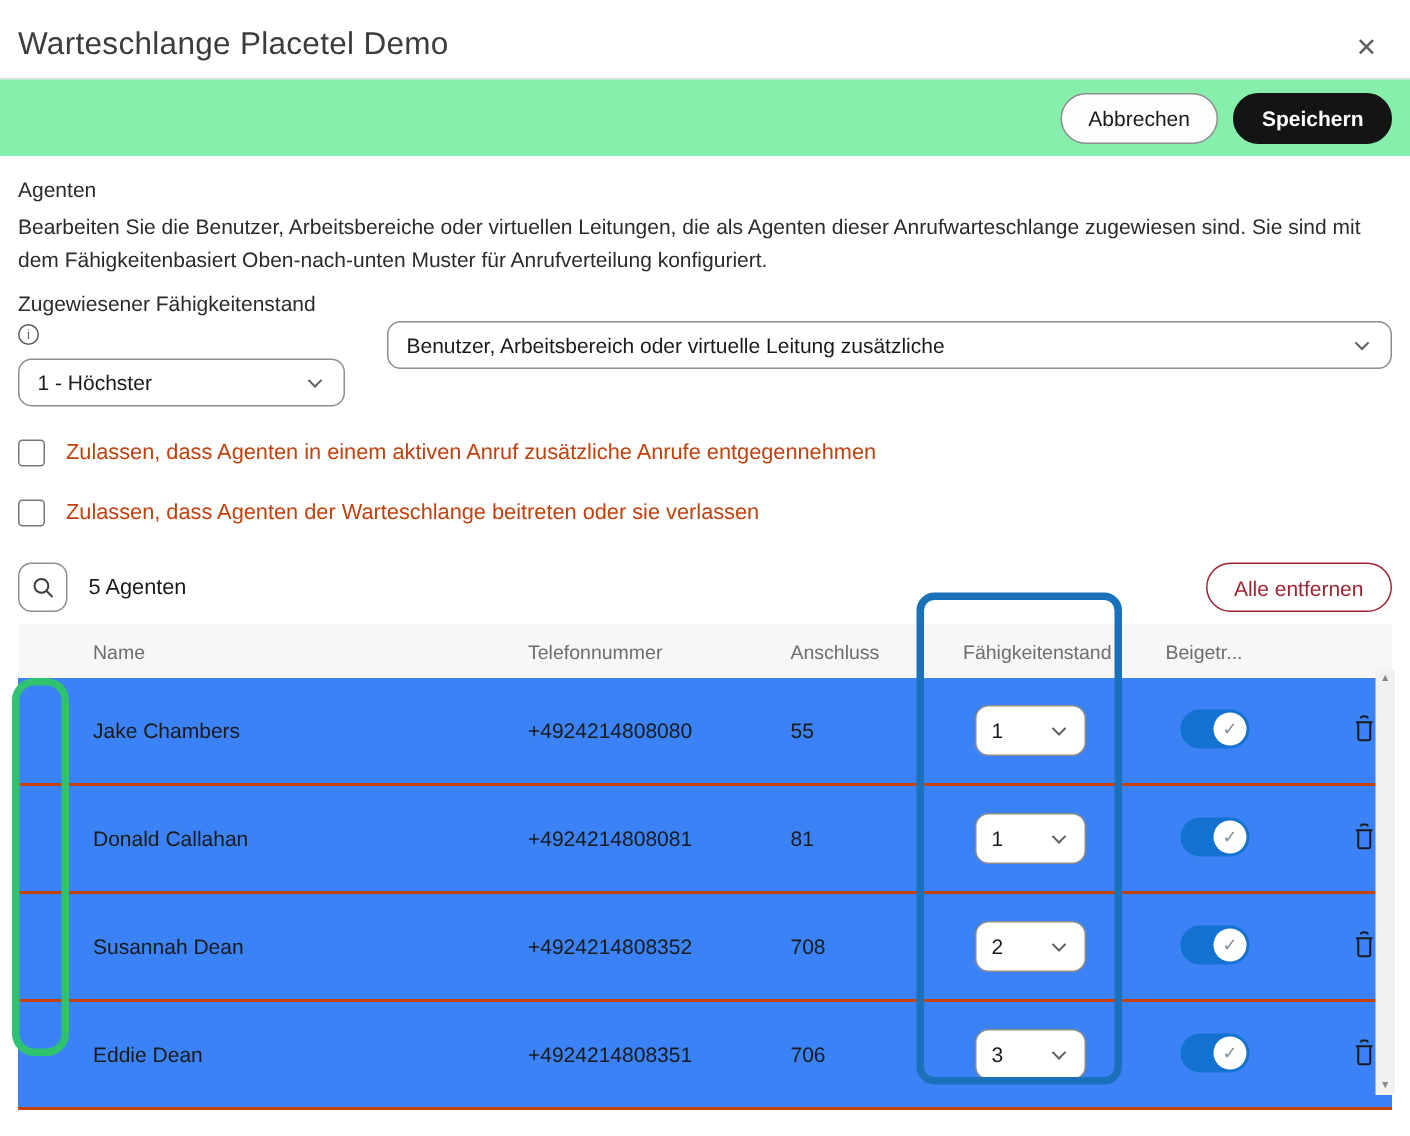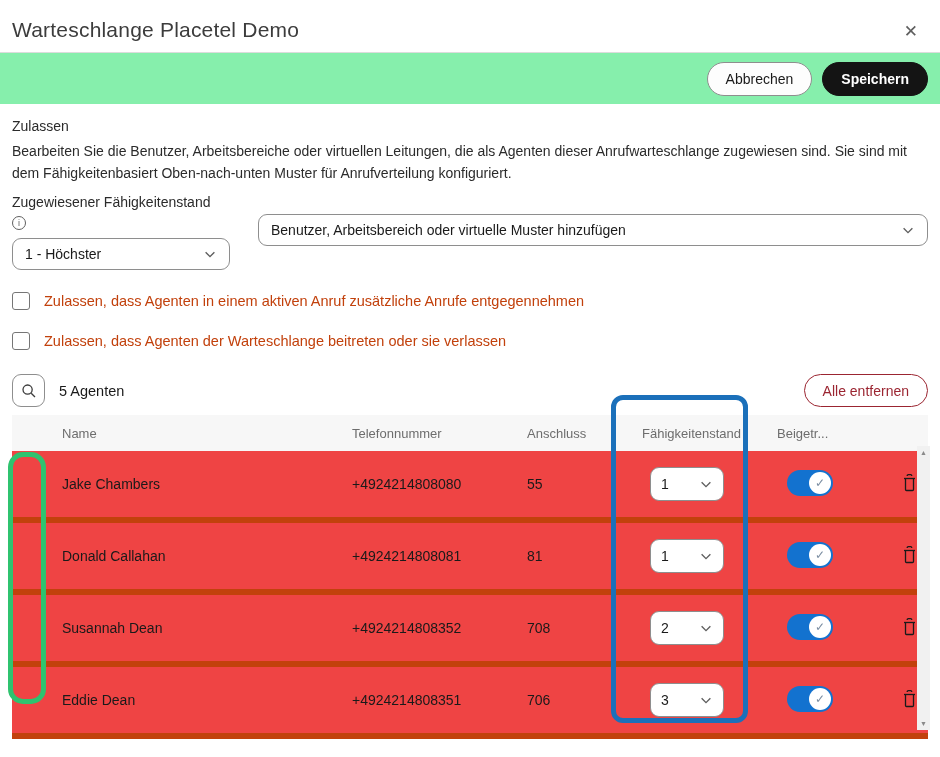--- a/index.html
+++ b/index.html
@@ -39,21 +39,21 @@
   .list-toolbar { display:flex; align-items:center; margin-top:24px; }
   .search-btn { width:33px; height:33px; border:1px solid #8e8e8e; border-radius:9px; background:#fff; display:flex; align-items:center; justify-content:center; cursor:pointer; }
   .agent-count { font-size:14.5px; margin-left:14px; }
   .spacer { flex:1; }
   .btn-remove-all { background:#fff; border:1px solid #9b2531; color:#9b2531; height:33px; }
 
   
   .agent-table { margin-top:8px; position:relative; }
   .t-header { display:grid; grid-template-columns:50px 290px 175px 115px 135px 110px 1fr; height:36px; background:#f7f7f7; align-items:center; }
   .t-header .th { font-size:13px; color:#6d6d6d; }
-  .t-row { display:grid; grid-template-columns:50px 290px 175px 115px 135px 110px 1fr; height:72px; align-items:center; border-bottom:6px solid #c2410c; background:#ef4444; }
+  .t-row { display:grid; grid-template-columns:50px 290px 175px 115px 135px 110px 1fr; height:72px; align-items:center; border-bottom:2px solid #c2410c; background:#3b82f6; }
   .t-cell { font-size:14px; color:#1a1a1a; }
   .drag-handle { width:9px; height:22px; margin-left:24px; cursor:grab;
       background-image:radial-gradient(circle, #5a5a5a 1.1px, transparent 1.4px);
       background-size:5px 6px; background-position:0 0; }
   .row-skill-select { width:74px; height:34px; margin-left:8px; padding:0 10px; border-radius:9px; border:1px solid #8e8e8e; }
 
   .toggle { width:46px; height:26px; border-radius:13px; background:#1372cf; position:relative; margin-left:10px; cursor:pointer; border:none; }
   .toggle .knob { position:absolute; right:2px; top:2px; width:22px; height:22px; border-radius:50%; background:#fff; display:flex; align-items:center; justify-content:center; font-size:12px; color:#7d8fa3; }
 
   .trash-btn { background:none; border:none; cursor:pointer; margin-left:14px; }
@@ -77,37 +77,37 @@
     <button class="close-btn">✕</button>
   </div>
 
   <div class="toolbar">
     <button class="btn btn-cancel">Abbrechen</button>
     <button class="btn btn-save">Speichern</button>
   </div>
 
   <div class="content">
 
-    <div class="section-heading">Zulassen</div>
+    <div class="section-heading">Agenten</div>
     <div class="section-desc">Bearbeiten Sie die Benutzer, Arbeitsbereiche oder virtuellen Leitungen, die als Agenten dieser Anrufwarteschlange zugewiesen sind. Sie sind mit dem Fähigkeitenbasiert Oben-nach-unten Muster für Anrufverteilung konfiguriert.</div>
 
     <div class="selects-row">
       <div class="skill-col">
         <div class="field-label">Zugewiesener Fähigkeitenstand</div>
         <span class="info-icon">i</span>
         <div class="select-box skill-select">
           <span>1 - Höchster</span>
           <svg class="chev" viewBox="0 0 16 16" fill="none" stroke="#5f5f5f" stroke-width="1.6">
               <path d="M3 6 L8 11 L13 6"></path>
             </svg>
         </div>
       </div>
       <div class="add-col">
         <div class="select-box">
-          <span>Benutzer, Arbeitsbereich oder virtuelle Muster hinzufügen</span>
+          <span>Benutzer, Arbeitsbereich oder virtuelle Leitung zusätzliche</span>
           <svg class="chev" viewBox="0 0 16 16" fill="none" stroke="#5f5f5f" stroke-width="1.6">
               <path d="M3 6 L8 11 L13 6"></path>
             </svg>
         </div>
       </div>
     </div>
 
     <div class="check-row">
       <span class="checkbox"></span>
       <span class="check-label">Zulassen, dass Agenten in einem aktiven Anruf zusätzliche Anrufe entgegennehmen</span>

